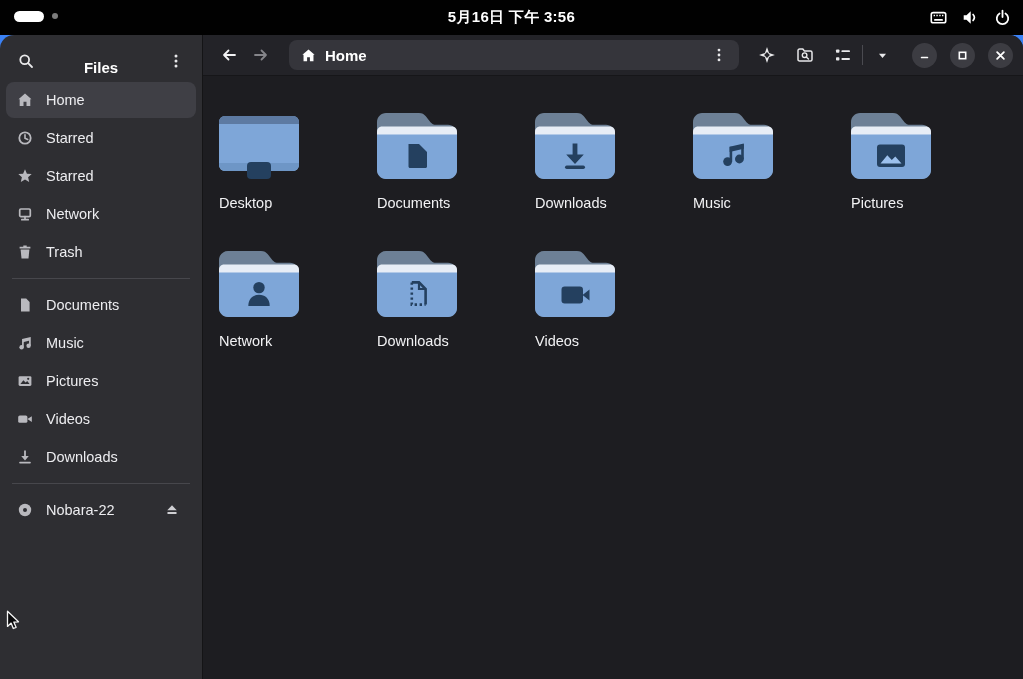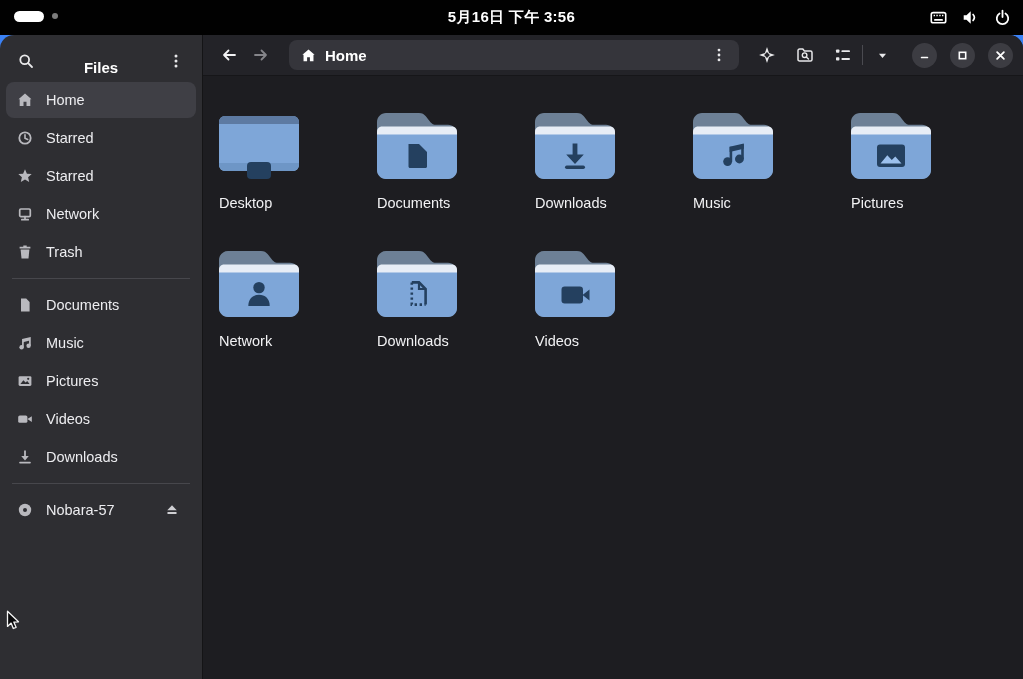--- a/index.html
+++ b/index.html
@@ -227,21 +227,21 @@
 
   </div>
 <div class="side-sep"></div>
   <div class="side-item">
     <span class="side-icon">
               <svg viewBox="0 0 16 16">
                 <circle cx="8" cy="8" r="6.2" fill="currentColor"></circle>
                 <circle cx="8" cy="8" r="2" fill="#2e2e32"></circle>
               </svg>
             </span>
-    <span class="side-label">Nobara-57</span>
+    <span class="side-label">Nobara-22</span>
     <button class="eject-btn">
       <span>
         <svg viewBox="0 0 16 16">
                   <path fill="currentColor" d="M8 2.6 L13.4 8.3 H2.6 Z"></path>
                   <rect x="2.6" y="10.4" width="10.8" height="2.1" rx="1" fill="currentColor"></rect>
                 </svg>
       </span>
     </button>
   </div>
 </div>

